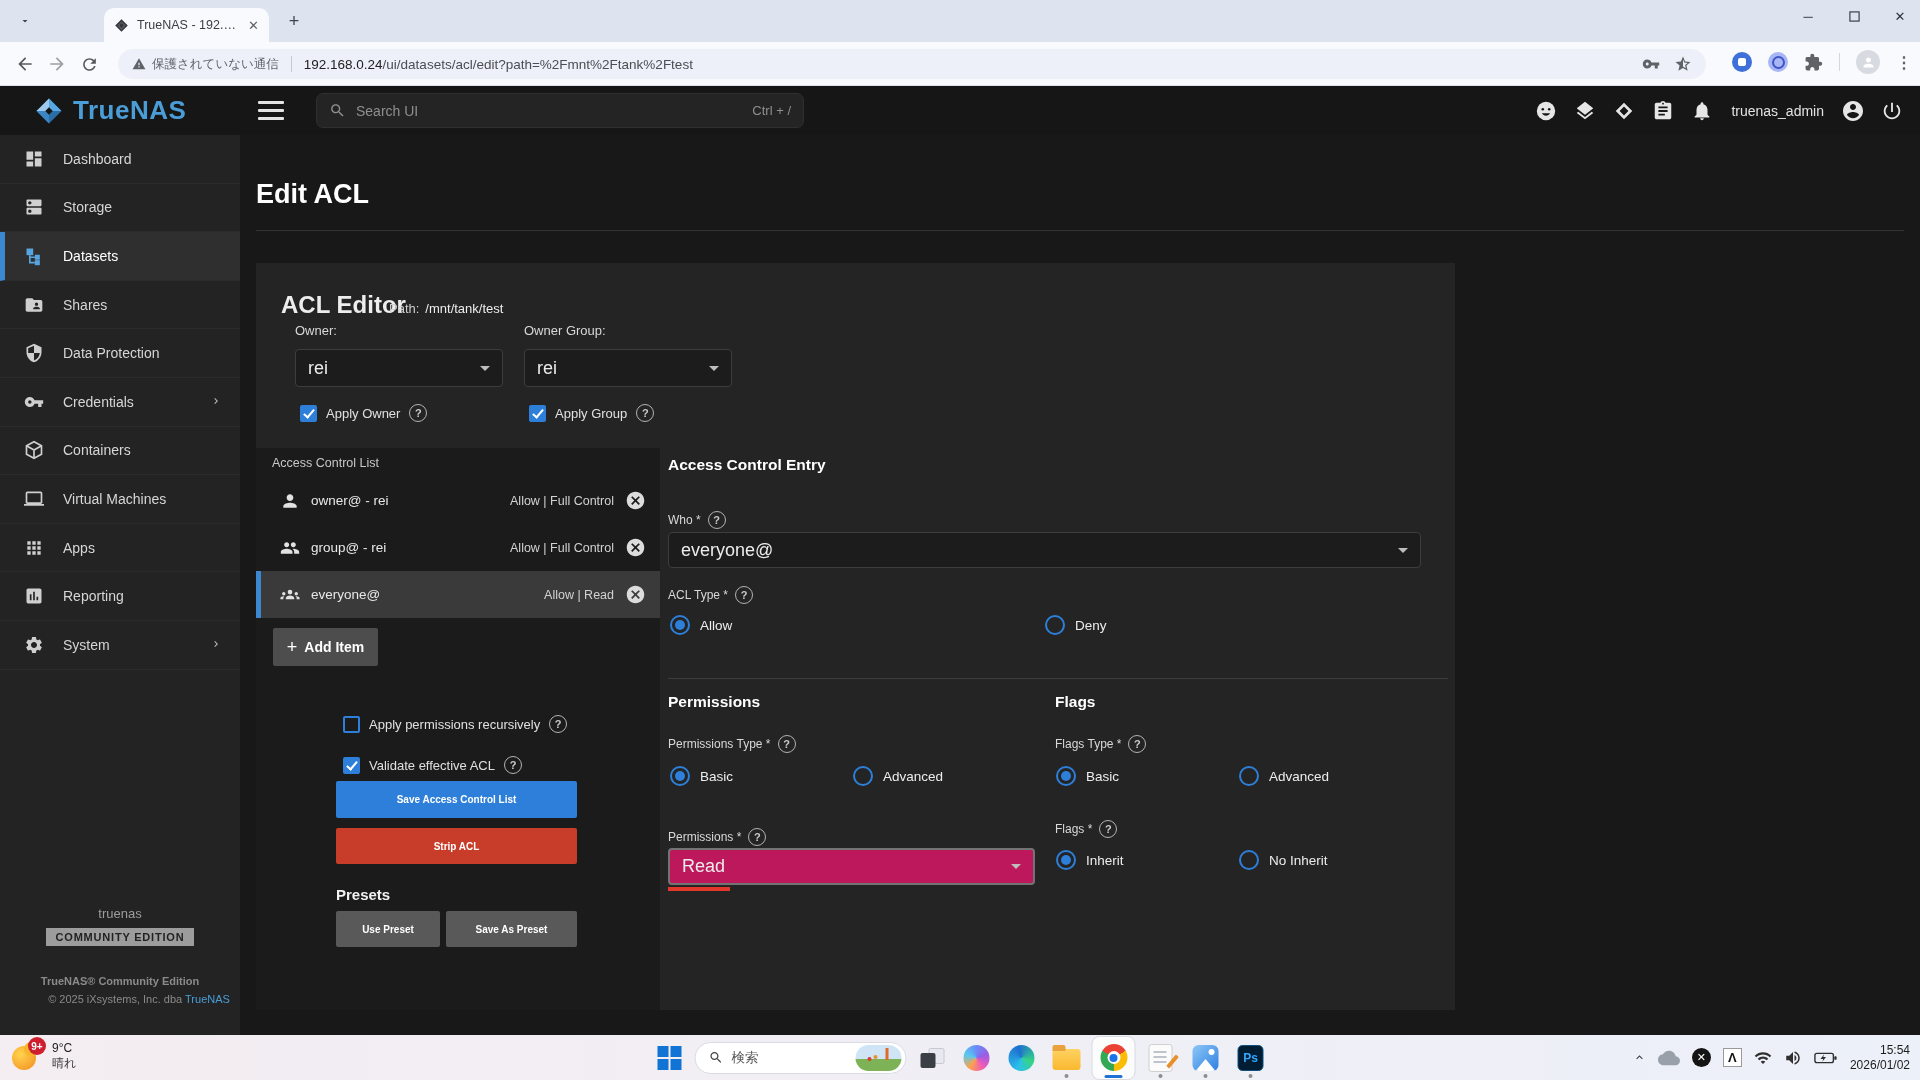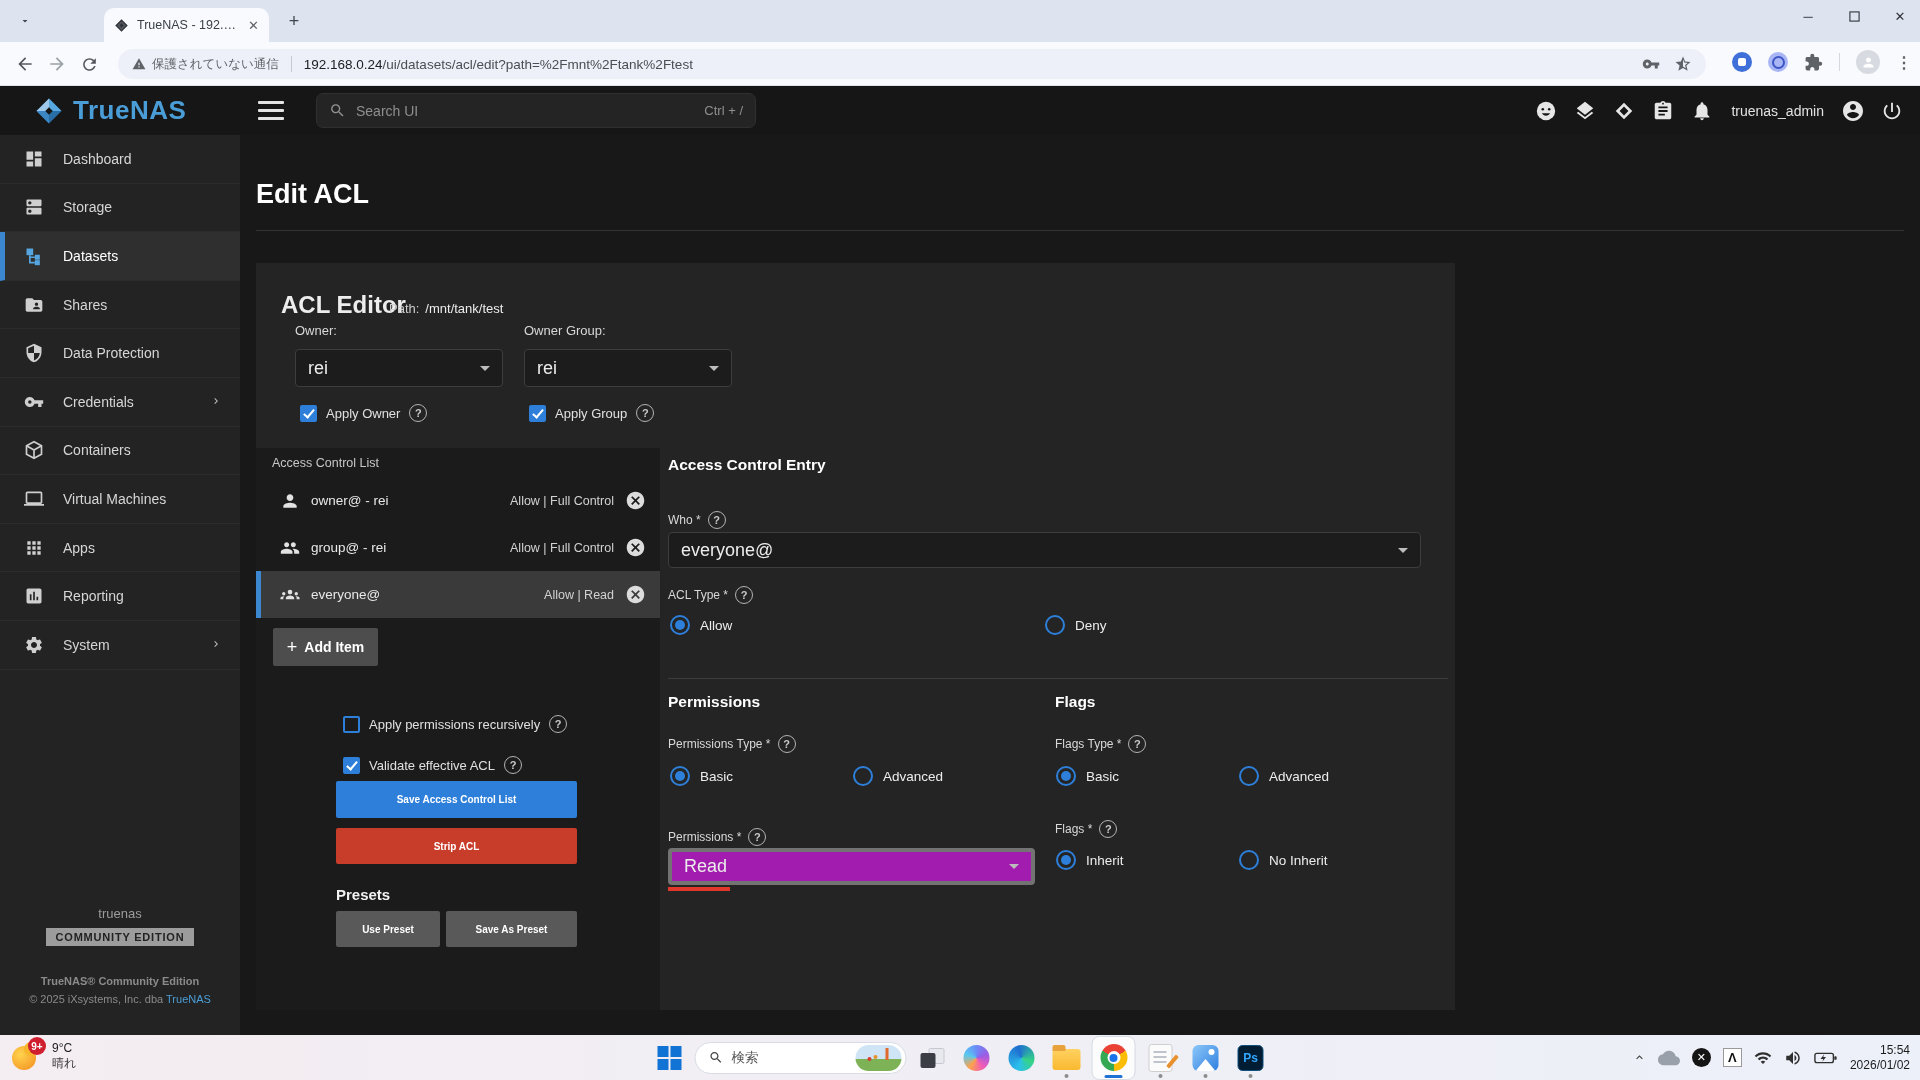--- a/index.html
+++ b/index.html
@@ -34,21 +34,21 @@
   .tb-divider{width:1px;height:18px;background:#d4d7de;}
 
   
   #app{position:absolute;left:0;top:86px;width:1920px;height:949px;background:#181818;}
   #tn-header{position:absolute;left:0;top:0;width:1920px;height:49px;background:#161616;}
   #tn-logo{position:absolute;left:34px;top:0;height:49px;display:flex;align-items:center;gap:9px;}
   #tn-logo .wordmark{font-size:26px;font-weight:bold;color:#4a9dd6;letter-spacing:.5px;}
   #hamburger{position:absolute;left:258px;top:15px;width:26px;height:19px;display:flex;
     flex-direction:column;justify-content:space-between;}
   #hamburger span{display:block;height:3px;background:#e4e4e4;border-radius:1px;}
-  #tn-search{position:absolute;left:316px;top:7px;width:440px;height:35px;background:#242424;
+  #tn-search{position:absolute;left:316px;top:7px;width:488px;height:35px;background:#242424;
     border:1px solid #2f2f2f;border-radius:7px;display:flex;align-items:center;padding:0 12px;box-sizing:border-box;gap:8px;}
   #tn-search input{background:transparent;border:none;outline:none;color:#cfcfcf;font-size:14px;flex:1;
     font-family:"Liberation Sans",sans-serif;}
   #tn-search input::placeholder{color:#8f8f8f;}
   #tn-search .shortcut{color:#8f8f8f;font-size:13px;}
   #header-right{position:absolute;right:16px;top:0;height:49px;display:flex;align-items:center;gap:15px;}
   .hd-ico{width:24px;height:24px;display:flex;align-items:center;justify-content:center;}
   #username{color:#e2e2e2;font-size:14px;margin:0 2px;}
 
   #tn-sidebar{position:absolute;left:0;top:49px;width:240px;height:900px;background:#232323;}
@@ -58,21 +58,21 @@
   .sb-item.active{background:#2f2f2f;border-left:5px solid #3b87d0;padding-left:19px;}
   .sb-item.active .sb-label{color:#fff;}
   .sb-chevron{margin-left:auto;margin-right:18px;color:#bdbdbd;}
   .sb-ico{width:20px;height:20px;display:flex;}
   .sb-foot{position:absolute;left:0;width:240px;text-align:center;}
   #sb-hostname{top:771px;font-size:13px;color:#9c9c9c;}
   #sb-badge-wrap{top:792px;}
   #sb-badge{display:inline-block;background:#9c9c9c;color:#222;font-size:11px;font-weight:bold;
     letter-spacing:.8px;padding:3px 10px;}
   #sb-product{top:840px;font-size:11px;color:#8a8a8a;font-weight:bold;}
-  #sb-copyright{top:858px;font-size:11px;color:#8a8a8a;}
+  #sb-copyright{top:858px;font-size:11px;color:#8a8a8a;margin-left:19px;}
   #sb-copyright .link{color:#4a9dd6;}
 
   #tn-content{position:absolute;left:240px;top:49px;width:1680px;height:900px;background:#181818;}
   #page-title{position:absolute;left:16px;top:44px;font-size:27px;font-weight:bold;color:#fff;}
   #title-rule{position:absolute;left:16px;top:95px;width:1648px;height:1px;background:#323232;}
 
   #card{position:absolute;left:16px;top:128px;width:1199px;height:747px;background:#242424;}
   #acl-editor-head{position:absolute;left:25px;top:28px;font-size:24px;font-weight:bold;color:#ededed;}
   #path-line{position:absolute;left:133px;top:38px;font-size:13px;color:#cfcfcf;}
   #path-line .path-val{color:#ececec;margin-left:6px;}
@@ -110,21 +110,21 @@
   #saveas-preset-btn{left:190px;top:463px;width:131px;height:36px;background:#595959;}
 
   #entry-panel{position:absolute;left:404px;top:185px;width:795px;height:562px;}
   .shead{position:absolute;font-size:15.5px;font-weight:bold;color:#fff;}
   .radio{width:20px;height:20px;border:2px solid #2d7fd9;border-radius:50%;box-sizing:border-box;
     position:relative;flex:0 0 auto;}
   .radio.on::after{content:"";position:absolute;left:3px;top:3px;right:3px;bottom:3px;
     background:#2d7fd9;border-radius:50%;}
   .radio-opt{position:absolute;display:flex;align-items:center;gap:10px;font-size:13.5px;color:#ededed;}
   #panel-divider{position:absolute;left:8px;top:230px;width:780px;height:1px;background:#3c3c3c;}
-  #read-select{border:4px solid #737373;background:#a21caf;}
+  #read-select{border:2px solid #737373;background:#be185d;}
   #red-underline{position:absolute;left:8px;top:439px;width:62px;height:4px;background:#e0392b;}
 
   
   #taskbar{position:absolute;left:0;top:1035px;width:1920px;height:45px;
     background:linear-gradient(90deg,#f4edf1,#ecf0f9);}
   #weather{position:absolute;left:10px;top:3px;display:flex;align-items:center;gap:8px;}
   #weather-icon{position:relative;width:34px;height:36px;}
   .sun1{position:absolute;left:2px;top:8px;width:24px;height:24px;border-radius:50%;
     background:radial-gradient(circle at 35% 35%,#ffd34d,#f28c1e);}
   .sun2{position:absolute;left:14px;top:4px;width:14px;height:14px;border-radius:50%;background:#f8b62c;}

